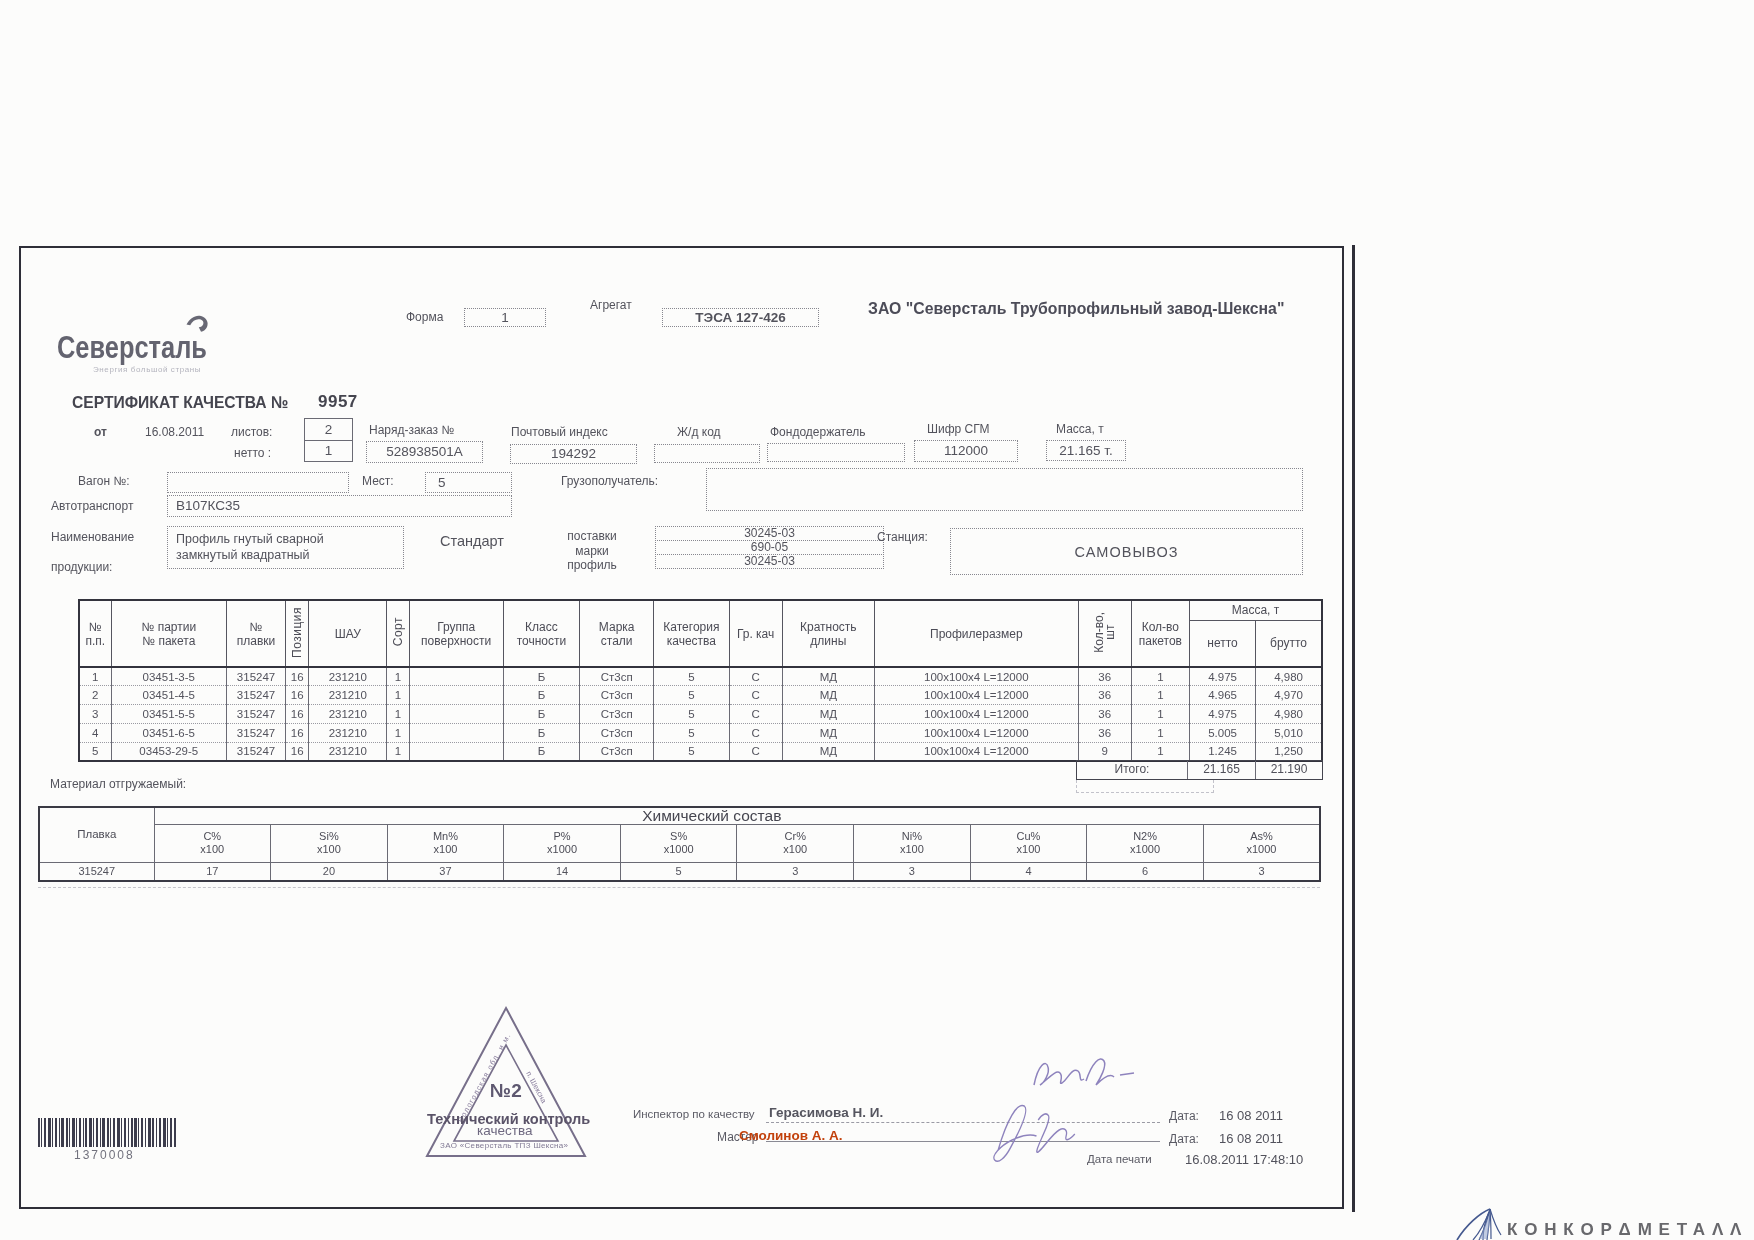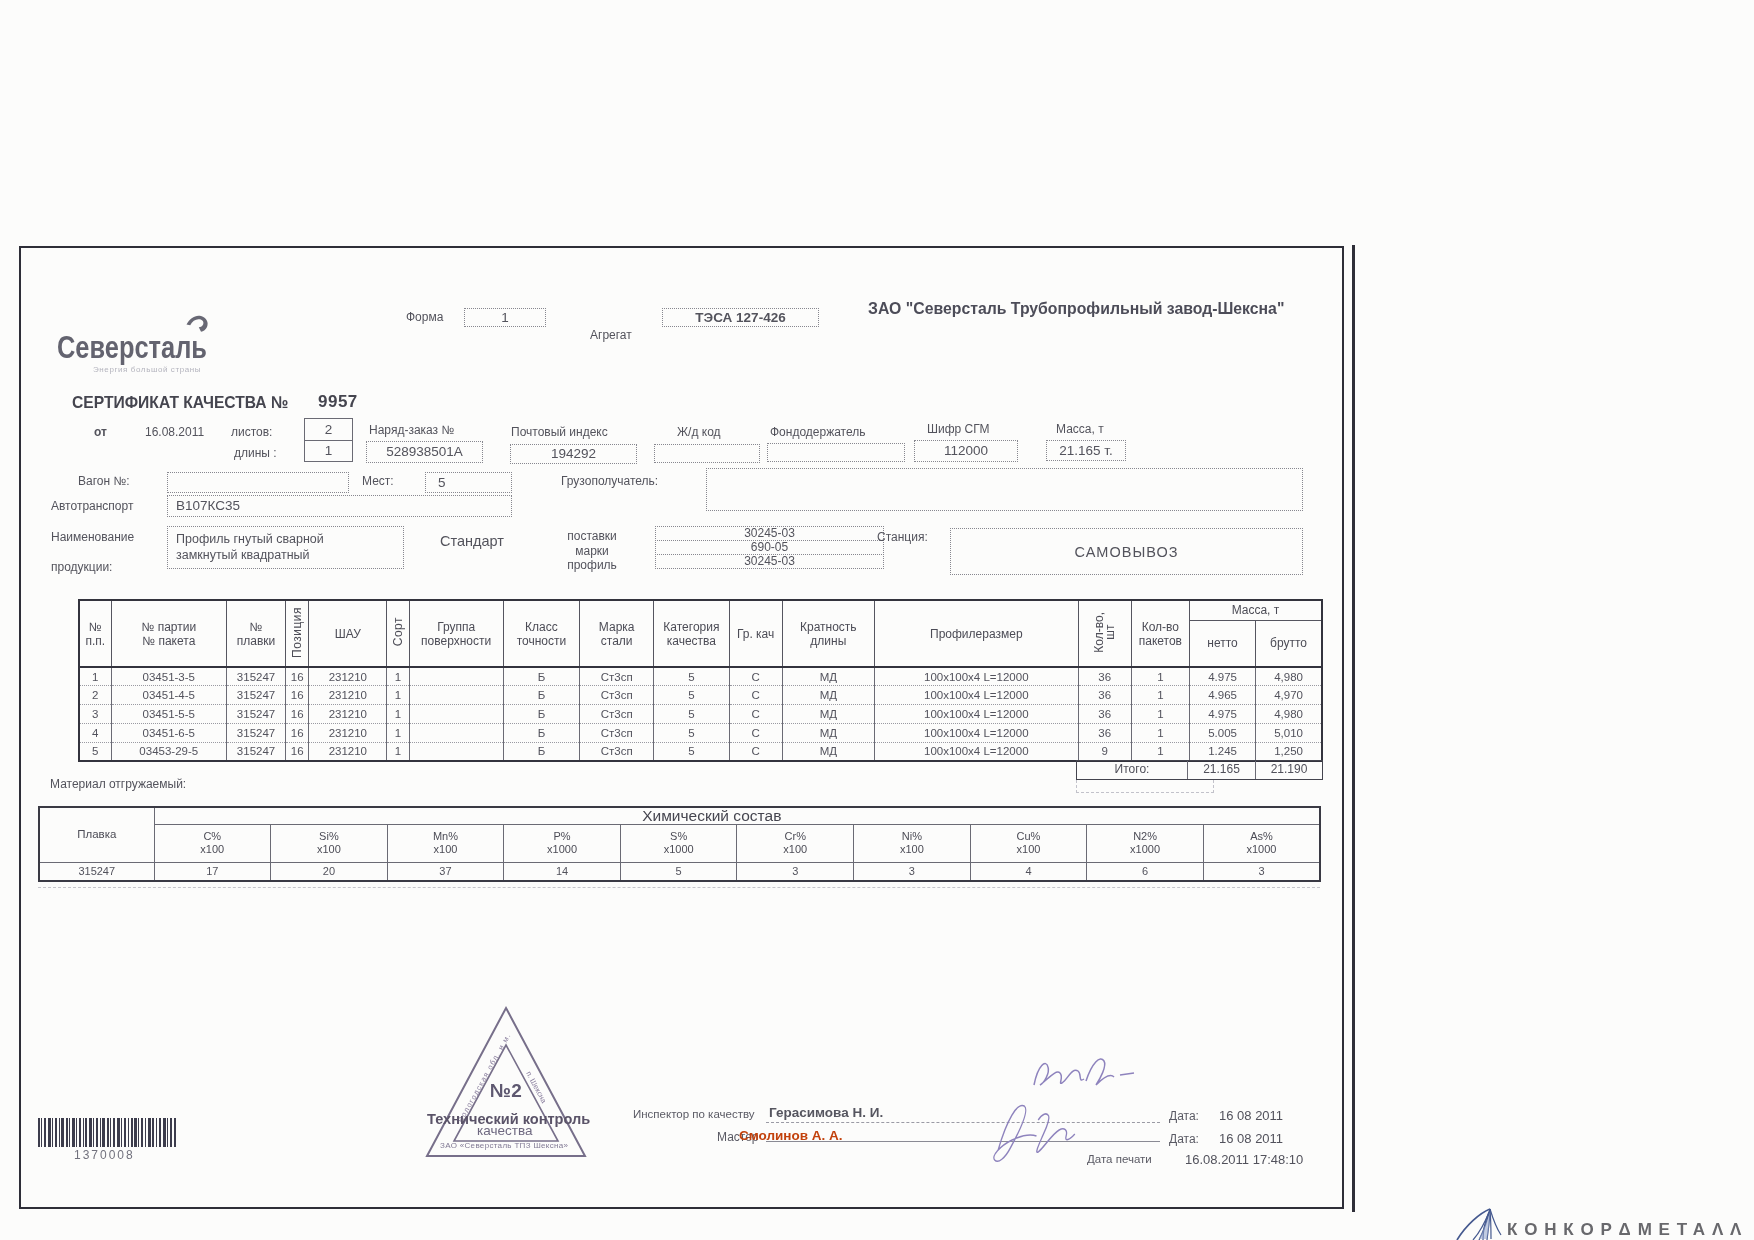--- a/index.html
+++ b/index.html
@@ -35,36 +35,36 @@
 <svg class="a" style="left:186px;top:314px;" width="23" height="20" viewBox="0 0 23 20">
   <path d="M0.5 10.5 C3.5 4.5, 9.5 0.5, 15 2 C20.5 3.5, 23 8.5, 21 13 C19.8 15.6, 17.5 17.5, 15 17.8 L12.8 13.2 C14.8 13.1, 16.5 12, 17.2 10.2 C18 8, 16.5 5.8, 13.8 5.3 C10.2 4.6, 6.3 6.8, 4.2 11.2 Z" fill="#686874"></path>
 </svg>
 
 <div class="a" style="left:93px;top:365px;font-size:8px;color:#b4b4be;letter-spacing:0.6px;">Энергия большой страны</div>
 
 <div class="a lbl" style="left:406px;top:310px;">Форма</div>
 
 <div class="box" style="left:464px;top:308px;width:82px;height:19px;line-height:17px;">1</div>
 
-<div class="a lbl" style="left:590px;top:328px;">Агрегат</div>
+<div class="a lbl" style="left:590px;top:298px;">Агрегат</div>
 
 <div class="box" style="left:662px;top:308px;width:157px;height:19px;line-height:17px;font-weight:bold;">ТЭСА 127-426</div>
 
 <div class="a" style="left:868px;top:300px;font-size:15.8px;font-weight:bold;color:#4c4c58;">ЗАО "Северсталь Трубопрофильный завод-Шексна"</div>
 
 
 <div class="a" style="left:72px;top:393px;font-size:17px;font-weight:bold;color:#45454f;transform:scaleX(0.92);transform-origin:left top;">СЕРТИФИКАТ КАЧЕСТВА №</div>
 
 <div class="a" style="left:318px;top:392px;font-size:17px;font-weight:bold;color:#45454f;letter-spacing:0.5px;">9957</div>
 
 <div class="a lbl" style="left:94px;top:425px;font-weight:bold;">от</div>
 <div class="a lbl" style="left:145px;top:425px;">16.08.2011</div>
 
 <div class="a lbl" style="left:231px;top:425px;">листов:</div>
-<div class="a lbl" style="left:234px;top:446px;">длины :</div>
+<div class="a lbl" style="left:234px;top:446px;">нетто :</div>
 
 <div class="box bx2" style="left:304px;top:418px;width:49px;height:23px;line-height:21px;">2</div>
 
 <div class="box bx2" style="left:304px;top:440px;width:49px;height:22px;line-height:20px;">1</div>
 
 <div class="a lbl" style="left:369px;top:423px;">Наряд-заказ №</div>
 
 <div class="box" style="left:366px;top:441px;width:117px;height:22px;line-height:20px;">528938501А</div>
 
 <div class="a lbl" style="left:511px;top:425px;">Почтовый индекс</div>

